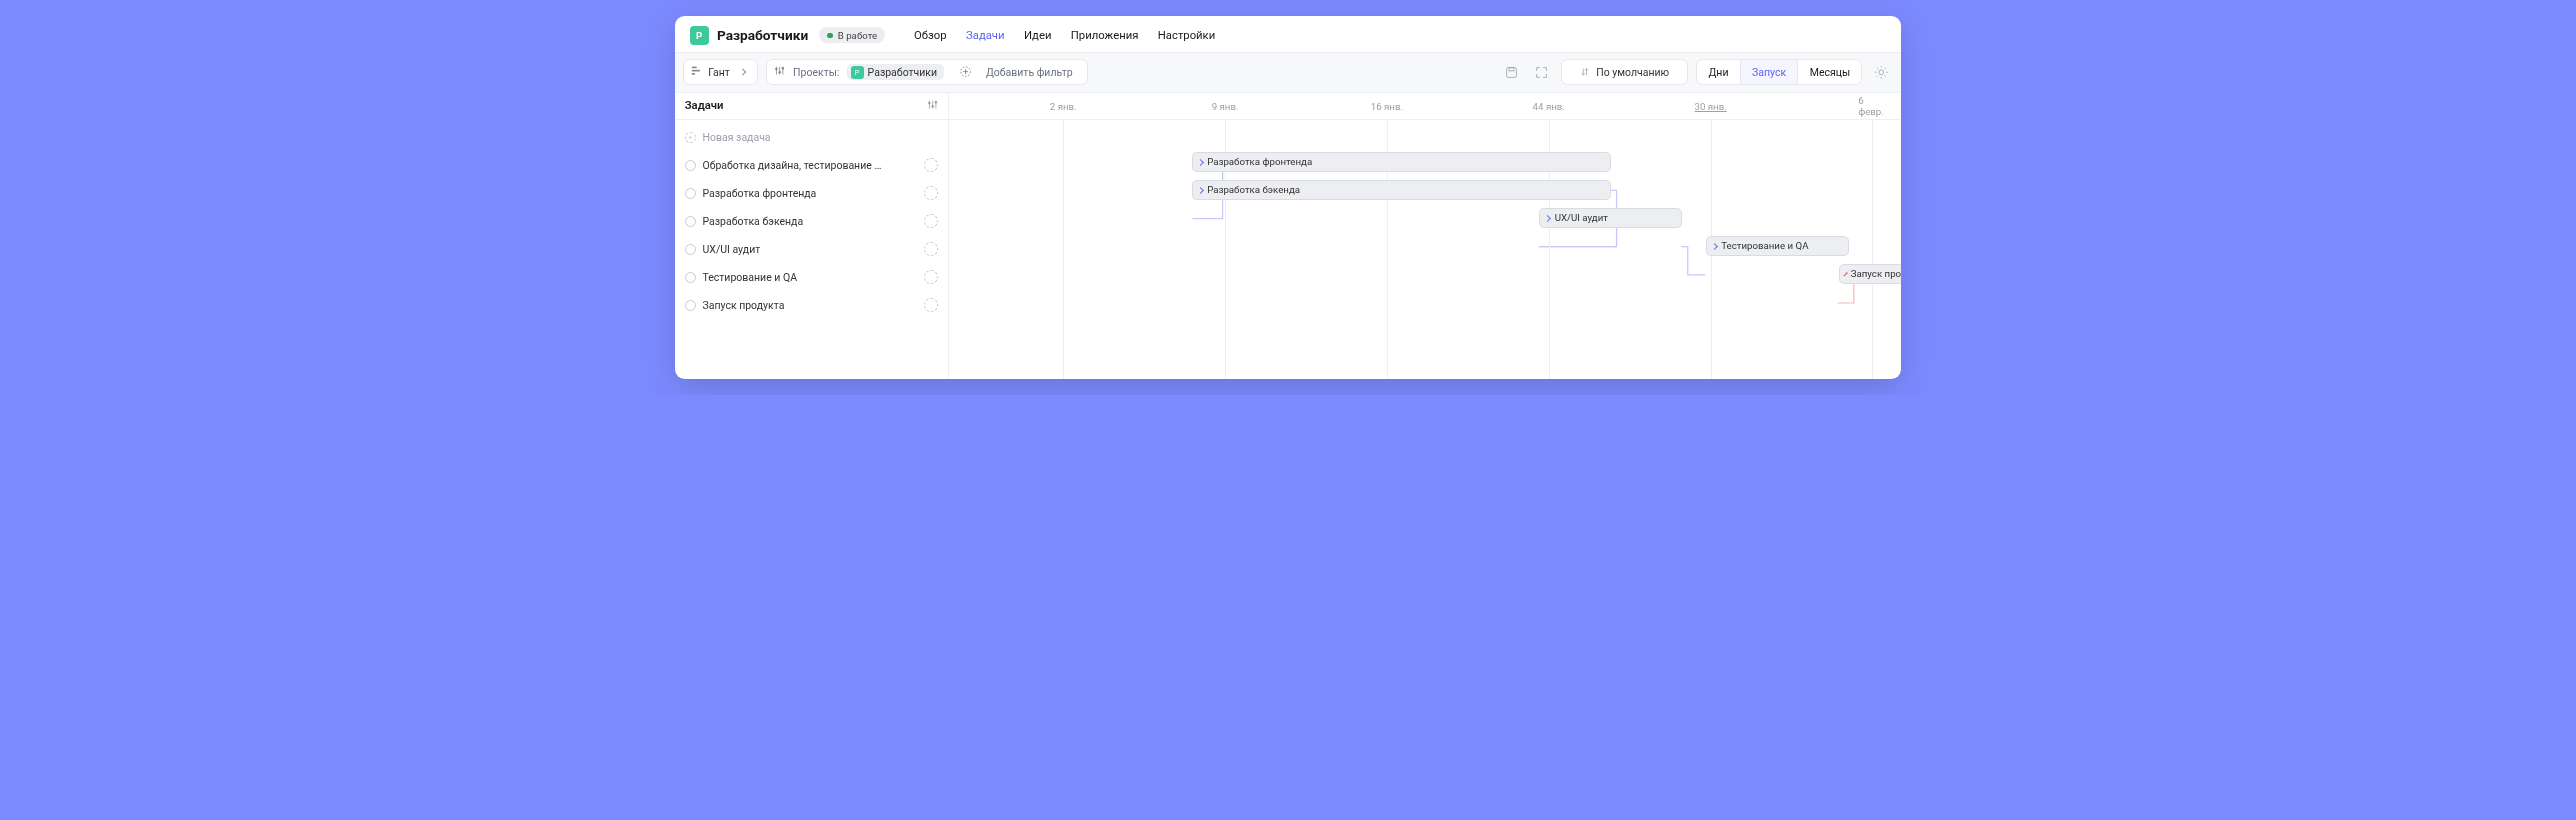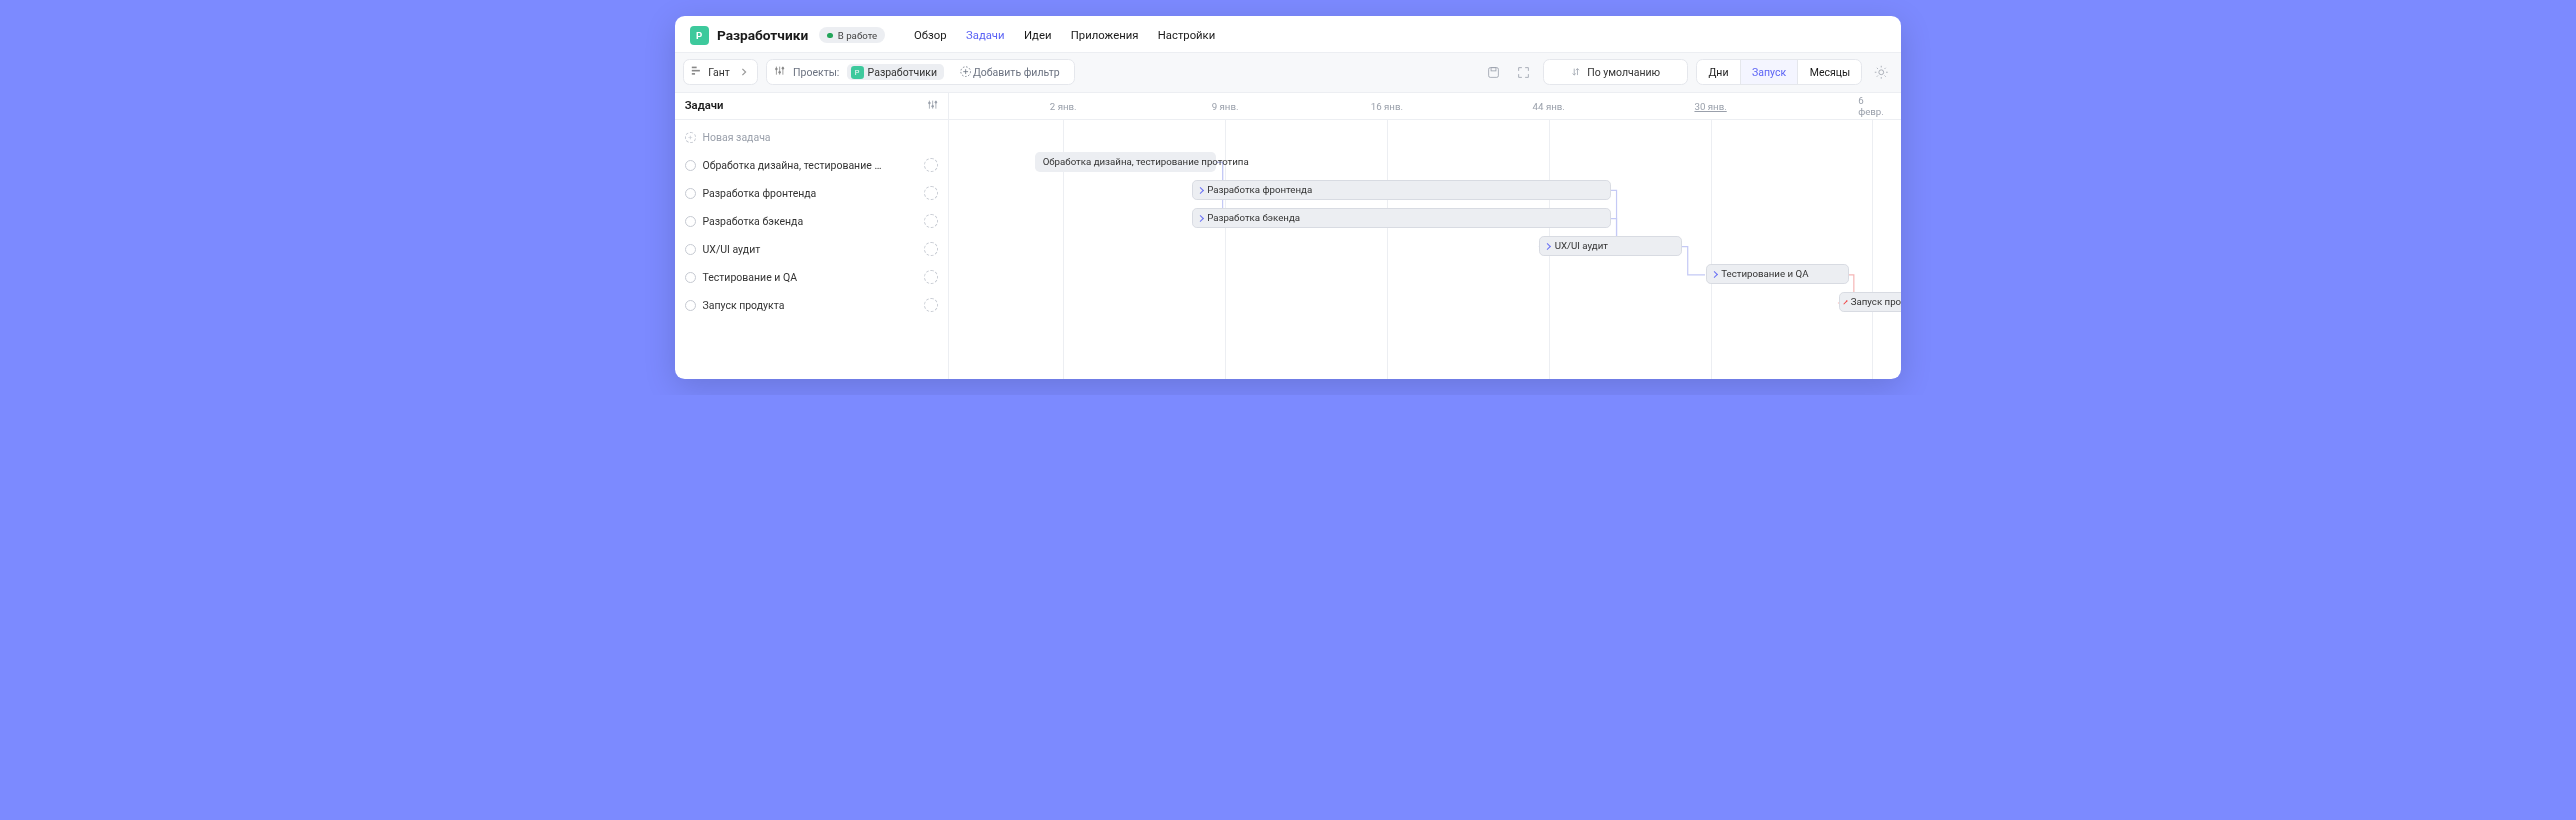--- a/index.html
+++ b/index.html
@@ -106,36 +106,36 @@
     font-size: 10.5px;
     color: #333;
   }
   .filter-pill .mini-badge {
     width: 13px; height: 13px; background: #3dc99c; border-radius: 3.2px;
     color: #fff; font-size: 7.3px; display:flex; align-items:center; justify-content:center;
   }
   .add-filter {
     display: flex;
     align-items: center;
-    gap: 2px;
+    gap: 15px;
     color: #6b7280;
     font-size: 10.5px;
     padding: 4px 8px;
     border-radius: 4.8px;
     cursor: pointer;
   }
   .spacer { flex: 1; }
   .icon-btn {
     width: 22.6px; height: 22.6px; display:flex; align-items:center; justify-content:center;
     color: #9aa0ab; cursor:pointer; border-radius:4.8px;
   }
   .sort-seg {
     display: flex; align-items:center; gap:6.5px;
     background:#fff; border:0.8px solid #e5e7ec; border-radius:6.5px;
-    padding: 4px 27px; height:26px; font-size:10.5px; color:#333;
+    padding: 4px 18px; height:26px; font-size:10.5px; color:#333;
   }
   .scale-seg {
     display:flex; background:#fff; border:0.8px solid #e5e7ec; border-radius:6.5px;
     height:26px; overflow:hidden;
   }
   .scale-opt {
     padding: 4.8px 11.3px; font-size:10.5px; color:#1a1a1a; cursor:pointer;
     display:flex; align-items:center;
   }
   .scale-opt.active { color:#5b63f5; background:#f4f5ff; }
@@ -383,25 +383,20 @@
             <path d="M 1115.1 192.5 L 1123.1 192.5 L 1123.1 227.5 L 1103.3 227.5" class="dep-path red"></path>
           </svg>
       <div class="grid-line" style="left: 12%;"></div>
           <div class="grid-line" style="left: 29%;"></div>
           <div class="grid-line" style="left: 46%;"></div>
           <div class="grid-line" style="left: 63%;"></div>
           <div class="grid-line" style="left: 80%;"></div>
           <div class="grid-line" style="left: 97%;"></div>
           <div class="bar-row"></div>
           <div class="bar-row">
-            <div class="bar first" style="left: 9%; width: 19%;">
-              <span>Обработка дизайна, тестирование прототипа</span>
-            </div>
-          </div>
-          <div class="bar-row">
             <div class="bar" style="left: 25.5%; width: 44%;">
               <span class="arrow-dot"></span>
               <span>Разработка фронтенда</span>
             </div>
           </div>
           <div class="bar-row">
             <div class="bar" style="left: 25.5%; width: 44%;">
               <span class="arrow-dot"></span>
               <span>Разработка бэкенда</span>
             </div>

